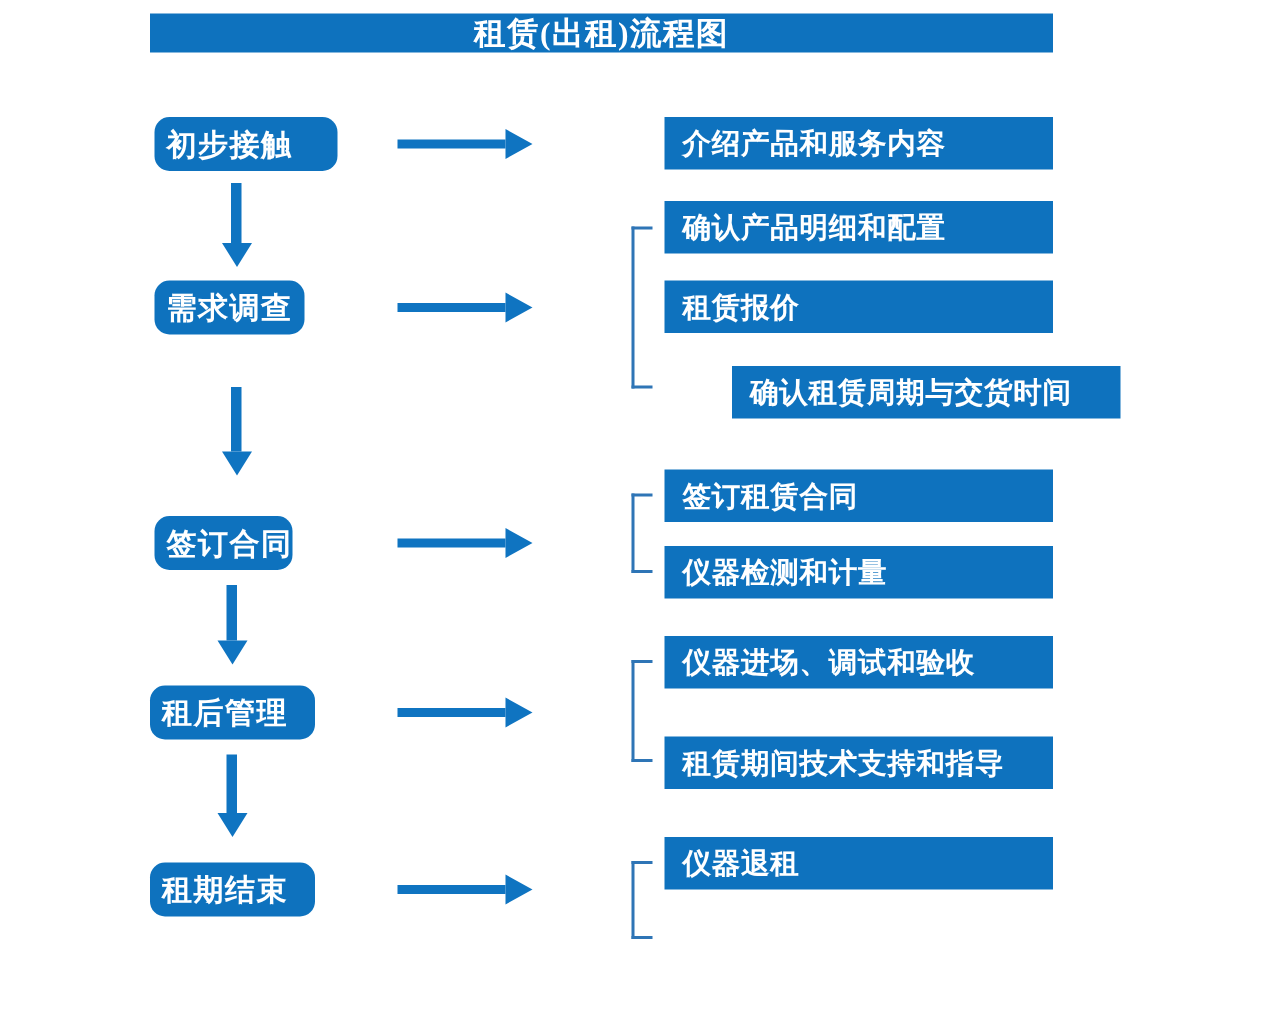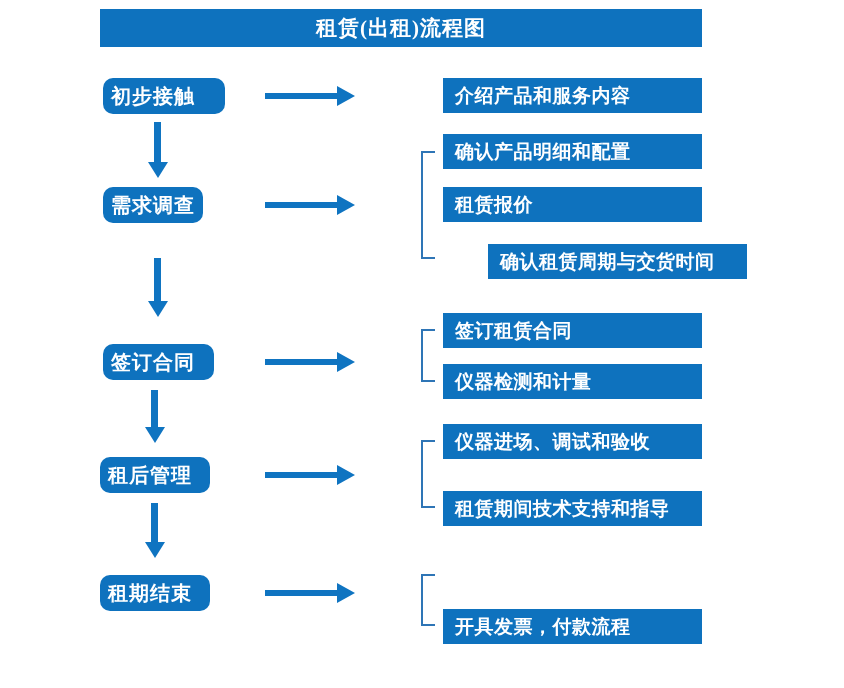--- a/index.html
+++ b/index.html
@@ -15,21 +15,21 @@
     position: relative;
     width: 844px;
     height: 688px;
     background: var(--background);
     overflow: hidden;
     font-family: "Liberation Serif", "DejaVu Serif", serif;
   }
   .title-banner {
     position: absolute;
     left: 100px; top: 9px;
-    width: 602px; height: 38px;
+    width: 602px; height: 26px;
     background: var(--box);
     color: var(--text);
     font-size: 21px;
     font-weight: bold;
     display: flex;
     align-items: center;
     justify-content: center;
     letter-spacing: 1px;
   }
   .stage-box {
@@ -108,33 +108,33 @@
 </style>
 </head>
 <body>
 
 <div class="canvas">
 
   <div class="title-banner">租赁(出租)流程图</div>
 
   <div class="stage-box" style="left:103px; top:78px;  width:122px; height:36px;">初步接触</div>
   <div class="stage-box" style="left:103px; top:187px; width:100px; height:36px;">需求调查</div>
-  <div class="stage-box" style="left:103px; top:344px; width:111px; height:36px;">签订合同</div>
+  <div class="stage-box" style="left:103px; top:344px; width:92px; height:36px;">签订合同</div>
   <div class="stage-box" style="left:100px; top:457px; width:110px; height:36px;font-family:Liberation Serif, serif;">租后管理</div>
   <div class="stage-box" style="left:100px; top:575px; width:110px; height:36px;">租期结束</div>
 
   <div class="output-box" style="top:134px;">确认产品明细和配置</div>
   <div class="output-box" style="top:78px;">介绍产品和服务内容</div>
   <div class="output-box" style="top:187px;">租赁报价</div>
   <div class="output-box" style="top:244px;margin-left:45px;">确认租赁周期与交货时间</div>
   <div class="output-box" style="top:364px;">仪器检测和计量</div>
   <div class="output-box" style="top:313px;">签订租赁合同</div>
   <div class="output-box" style="top:491px;">租赁期间技术支持和指导</div>
   <div class="output-box" style="top:424px;">仪器进场、调试和验收</div>
-  <div class="output-box" style="top:609px;">开具发票，付款流程</div>
+  <div class="output-box" style="top:558px;">仪器退租</div>
 
   <div class="harrow" style="top:93px;"></div>
   <div class="harrow" style="top:202px;"></div>
   <div class="harrow" style="top:359px;"></div>
   <div class="harrow" style="top:472px;"></div>
   <div class="harrow" style="top:590px;"></div>
 
   <div class="varrow" style="left:154px; top:122px; height:40px;"></div>
   <div class="varrow" style="left:154px; top:258px; height:43px;"></div>
   <div class="varrow" style="left:151px; top:390px; height:37px;"></div>

